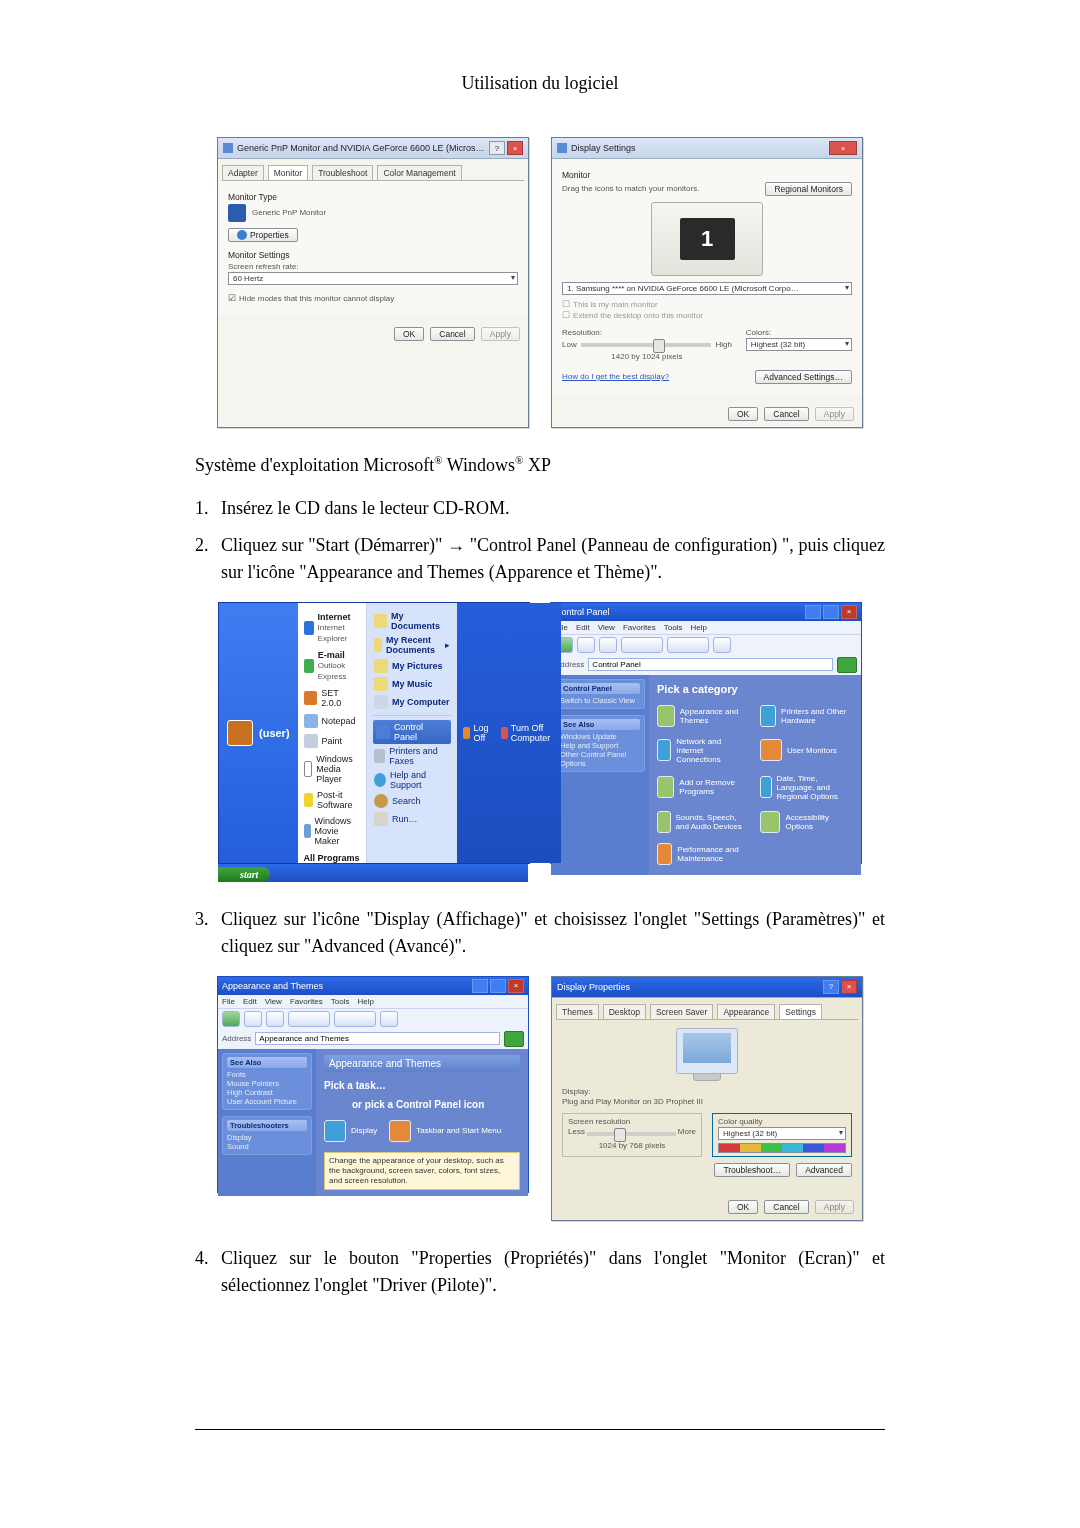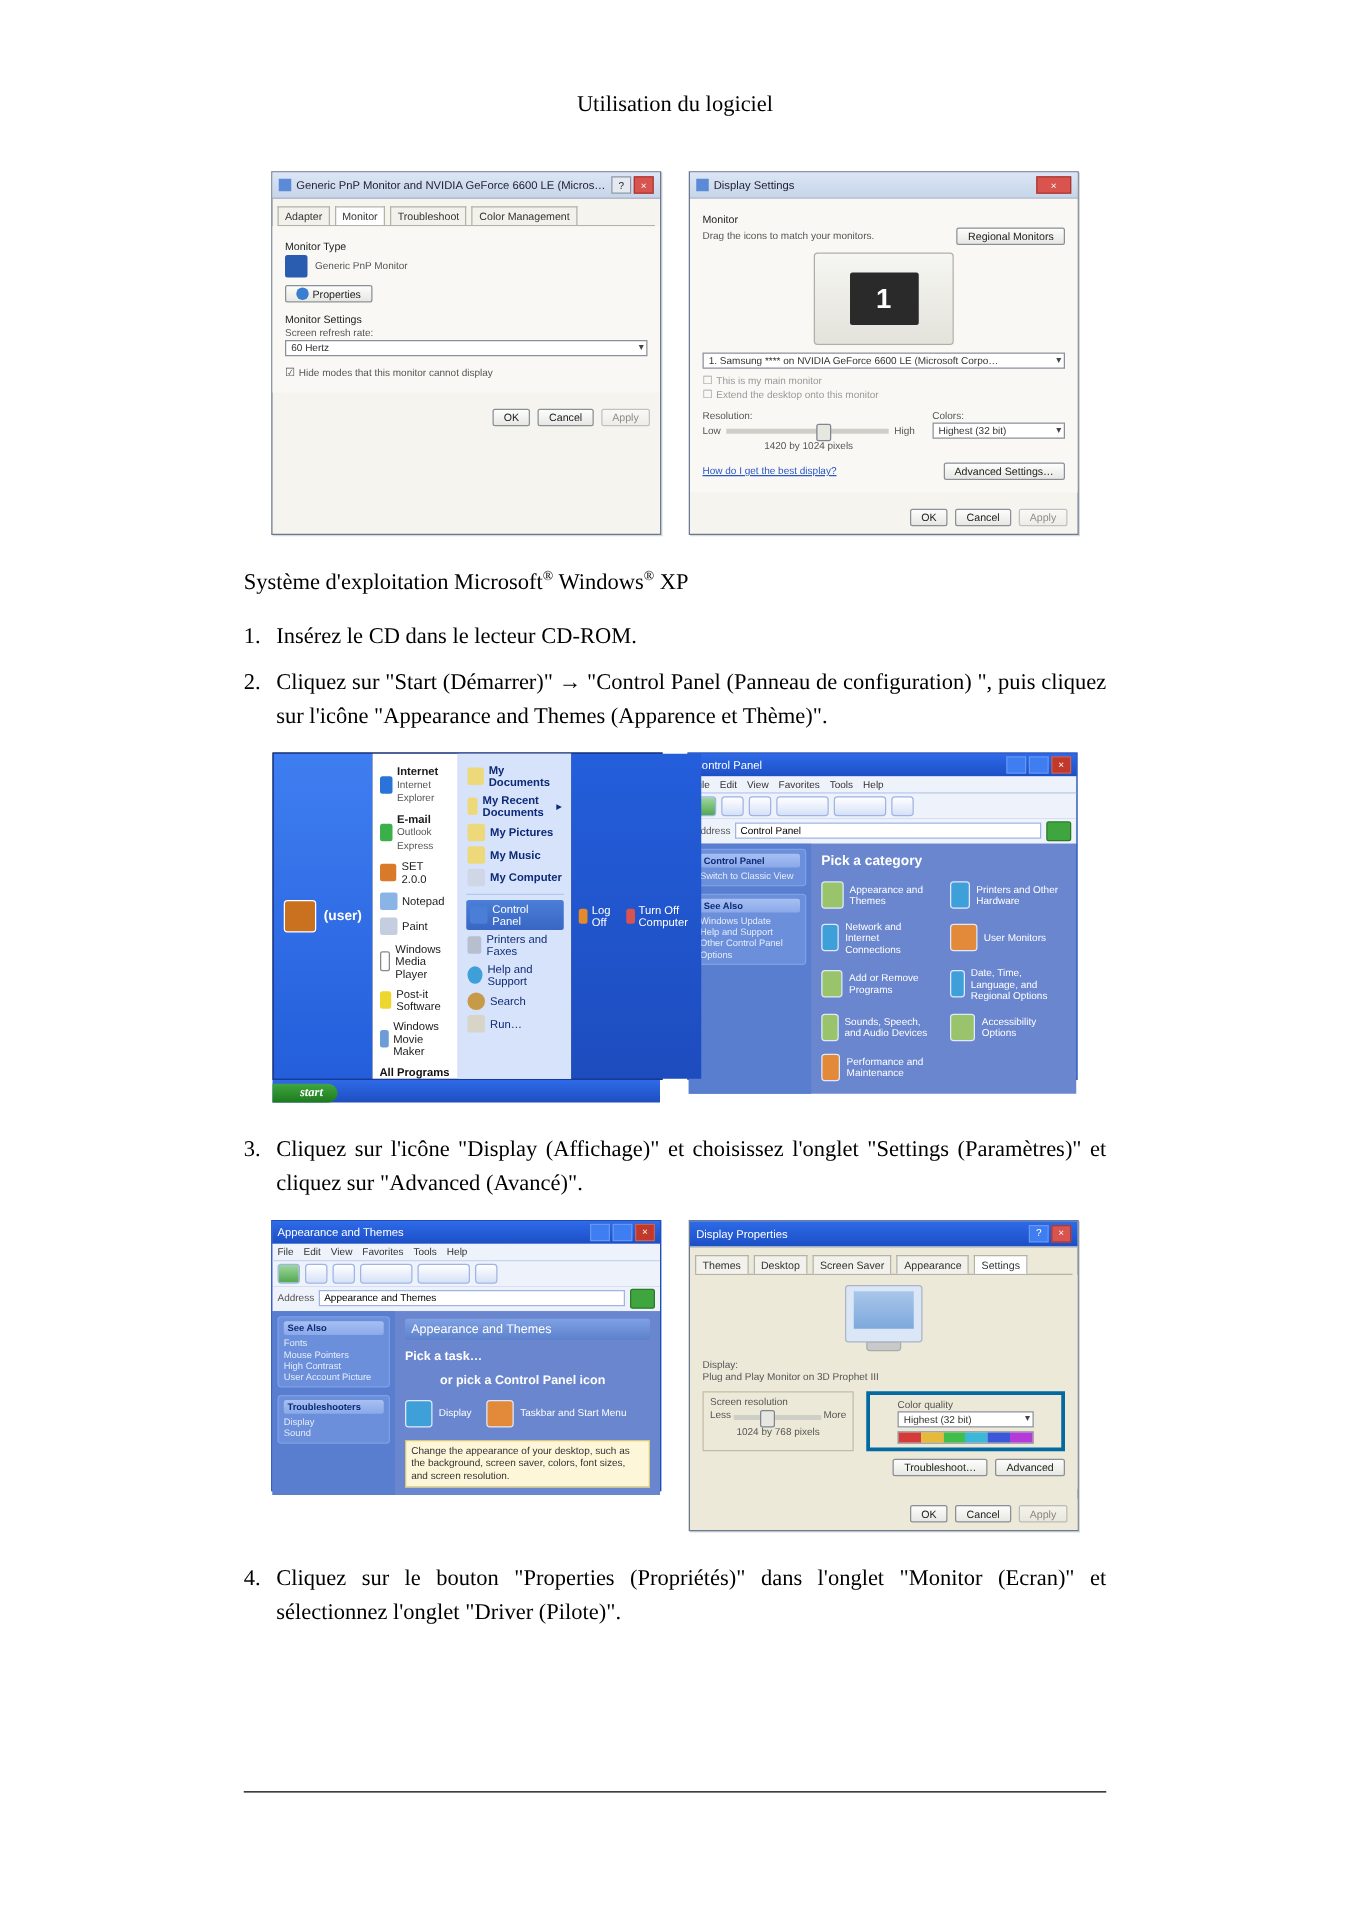--- a/index.html
+++ b/index.html
@@ -619,21 +619,21 @@
             <div class="tiny">Screen resolution</div>
             <div style="display:flex;gap:2px;">
               <span class="tiny">Less</span>
               <div class="slider" style="flex:1;">
                   <div class="thumb" style="left:30%;"></div>
                 </div>
               <span class="tiny">More</span>
             </div>
             <div class="tiny" style="text-align:center;">1024 by 768 pixels</div>
           </div>
-          <div style="flex:1;border:3px solid #0369a1;padding:3px 22px;">
+          <div style="flex:1;border:1px solid #0369a1;padding:3px 5px;">
             <div class="tiny">Color quality</div>
             <div class="dropdown" style="display:block;">Highest (32 bit)</div>
             <div class="colorbar" style="margin-top:3px;border:1px solid #8b8f98;">
               <span style="background:#d63b3b;"></span>
                 <span style="background:#e6b93a;"></span>
                 <span style="background:#3fbf4a;"></span>
                 <span style="background:#3ab7d9;"></span>
                 <span style="background:#3a58d9;"></span>
                 <span style="background:#b43ad9;"></span>
             </div>

